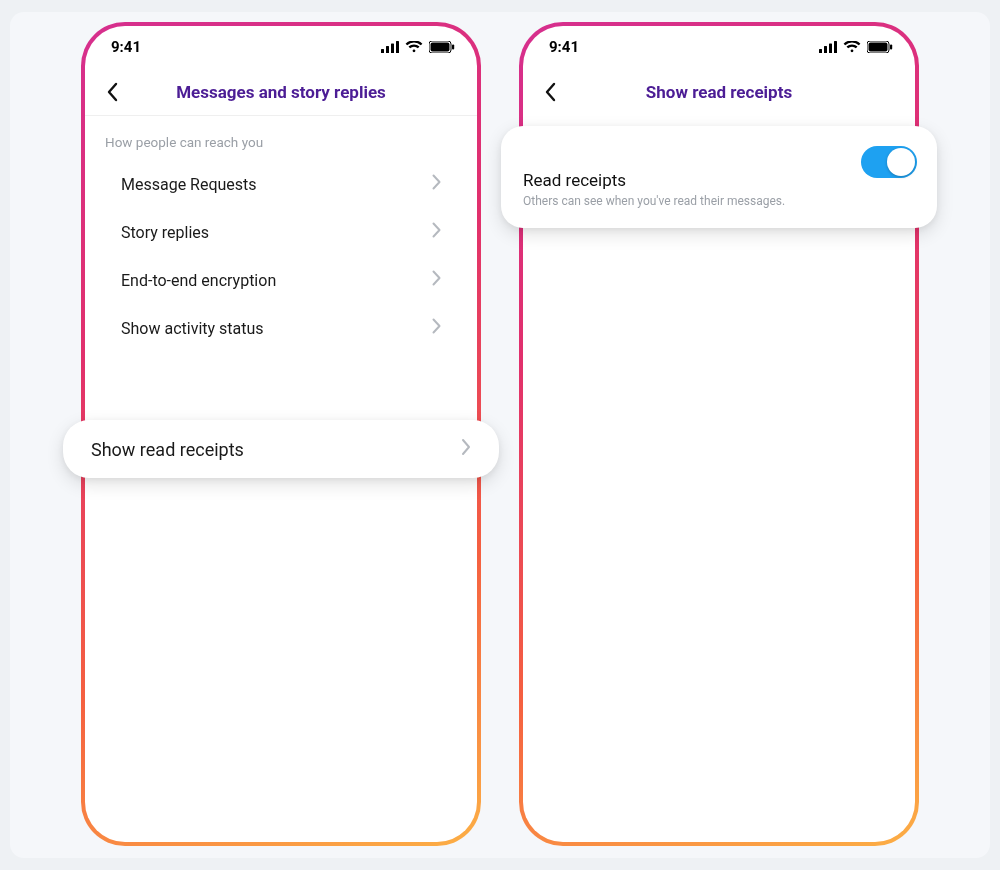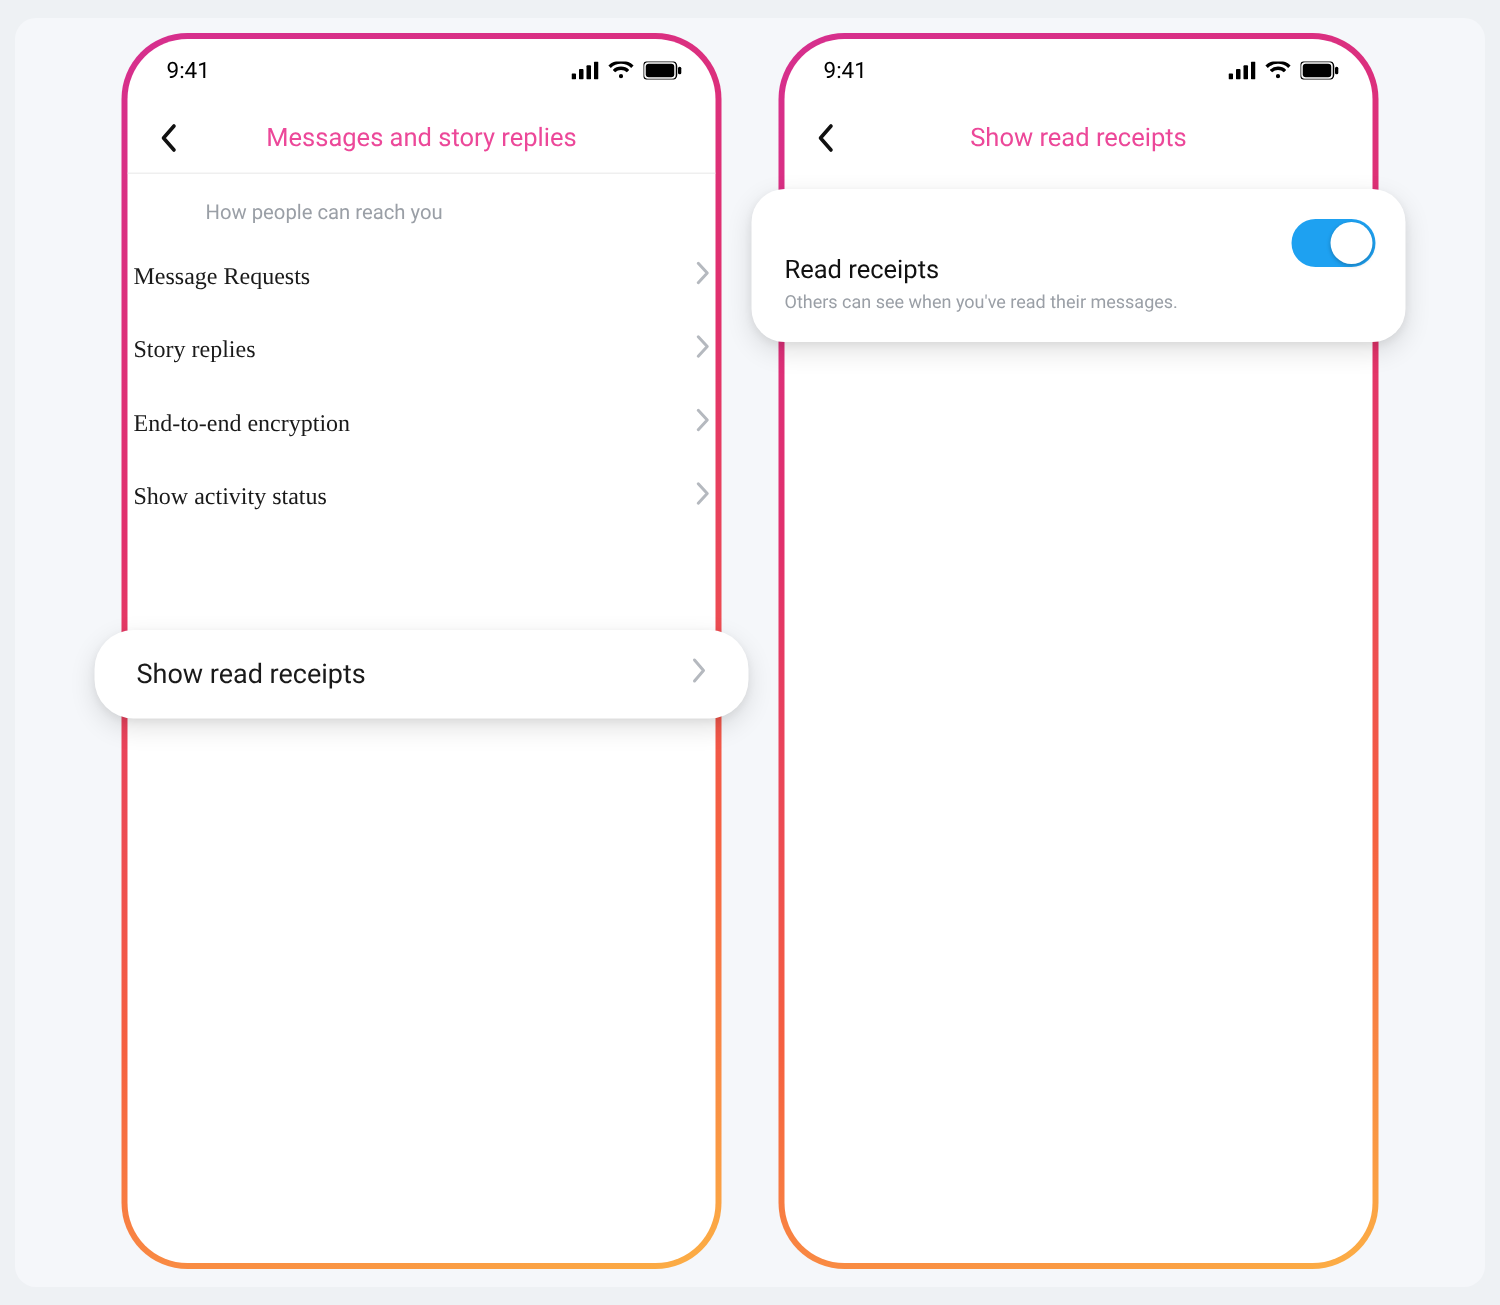--- a/index.html
+++ b/index.html
@@ -43,21 +43,21 @@
   }
 
   
   .status-bar {
     height: 42px;
     display: flex;
     align-items: center;
     justify-content: space-between;
     padding: 0 22px 0 26px;
     font-size: 15px;
-    font-weight: 400;
+    font-weight: 700;
     color: #000;
   }
   .status-right { display: flex; align-items: center; gap: 6px; }
   .status-right svg { display: block; }
 
   
   .header {
     position: relative;
     height: 48px;
     display: flex;
@@ -68,42 +68,40 @@
   .header .back {
     position: absolute;
     left: 14px;
     top: 50%;
     transform: translateY(-50%);
     width: 28px; height: 28px;
     display: flex; align-items:center; justify-content:center;
   }
   .header-title {
     font-size: 17px;
-    font-weight: 400;
-    color: #ec4899;
+    font-weight: 700;
+    color: #4c1d95;
   }
 
   .content { padding: 0 0 0 0; }
 
   .section-label {
     font-size: 13.5px;
     color: #9a9fa6;
     padding: 18px 20px 10px 20px;
-    margin-left: 32px;
   }
 
   .row {
     display: flex;
     align-items: center;
     justify-content: space-between;
-    padding: 14px 4px;
+    padding: 14px 36px;
     font-size: 16px;
     color: #1a1a1a;
     font-weight: 400;
-    font-family: Liberation Serif, serif;
   }
   .chev { color: #b5b9bf; }
 
   
   .row-pop {
     position: absolute;
     left: -18px;
     width: 436px;
     background: #ffffff;
     border-radius: 26px;

